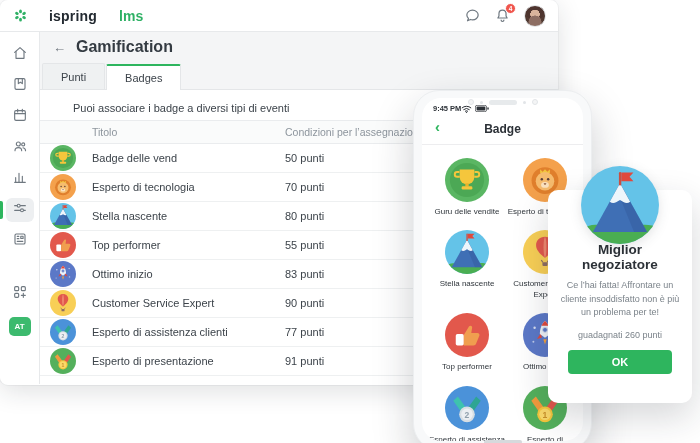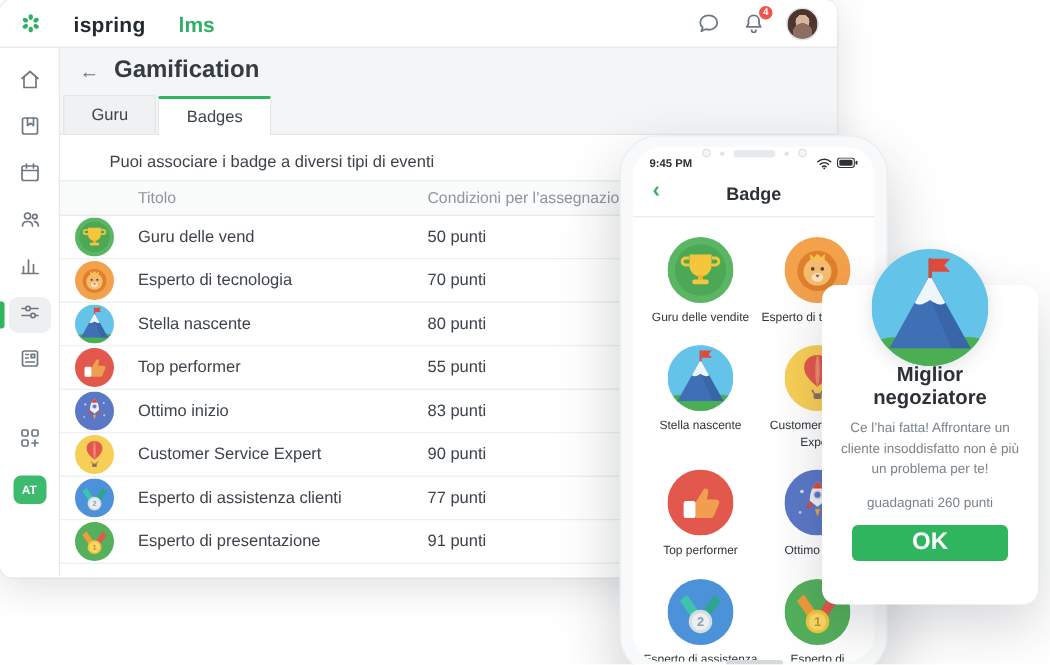--- a/index.html
+++ b/index.html
@@ -70,21 +70,21 @@
   
   .phone { position:absolute; left:413px; top:90px; width:179px; height:360px; background:#f8f9fa;
     border:1px solid #eceef0; border-radius:26px; box-shadow:0 18px 40px rgba(28,34,42,.22); z-index:5; }
   .screen { position:absolute; left:8px; right:8px; top:7px; bottom:8px; background:#fff; border-radius:19px;
     overflow:hidden; }
   .sensors { position:absolute; top:8px; left:50%; transform:translateX(-50%); display:flex; align-items:center;
     gap:6px; z-index:6; }
   .s-ring { width:6px; height:6px; border-radius:50%; border:1px solid #e2e5e8; background:#f4f5f6; }
   .s-dot { width:3px; height:3px; border-radius:50%; background:#e2e5e8; }
   .s-pill { width:28px; height:5px; border-radius:3px; background:#e7eaec; }
-  .statusbar { display:flex; justify-content:space-between; align-items:center; padding:6px 11px 0; }
+  .statusbar { display:flex; align-items:center; padding:6px 11px 0; }
   .p-time { font-size:7.5px; font-weight:bold; color:#2c3137; }
   .status-icons { display:flex; align-items:center; gap:3px; }
   .status-icons svg { display:block; }
   .p-header { position:relative; height:32px; display:flex; align-items:center; justify-content:center;
     border-bottom:1px solid #ededef; }
   .p-back { position:absolute; left:13px; color:#2eb55e; font-size:15px; font-weight:bold; line-height:1;
     cursor:pointer; top:6px; }
   .p-title { font-size:12px; font-weight:bold; color:#2c3137; }
   .badge-grid { display:grid; grid-template-columns:1fr 1fr; row-gap:13px; padding:13px 6px 0; justify-items:center; }
   .pbadge { display:flex; flex-direction:column; align-items:center; cursor:pointer; }
@@ -97,21 +97,21 @@
   
   .popup { position:absolute; left:548px; top:190px; width:144px; background:#fff; border-radius:10px;
     box-shadow:0 14px 36px rgba(28,34,42,.18); z-index:10; padding:52px 12px 14px; text-align:center; }
   .popup-badge { position:absolute; left:581px; top:166px; width:78px; height:78px; z-index:11; display:inline-flex;
     filter:drop-shadow(0 3px 6px rgba(28,34,42,.12)); }
   .popup-badge svg { width:100%; height:100%; }
   .popup-title { font-size:13.5px; font-weight:bold; color:#2c3137; }
   .popup-body { margin-top:7px; font-size:9px; line-height:1.5; color:#7b838a; }
   .popup-earned { margin-top:10px; font-size:9px; color:#7b838a; }
   .ok-button { margin:10px auto 15px; width:104px; height:24px; border:none; border-radius:4px; background:#2eb55e;
-    color:#fff; font-size:16px; font-weight:bold; font-family:inherit; display:flex; align-items:center;
+    color:#fff; font-size:11px; font-weight:bold; font-family:inherit; display:flex; align-items:center;
     justify-content:center; cursor:pointer; }
 </style>
 </head>
 <body>
 
 <div class="stage">
 
   <div class="app-window">
     <div class="topbar">
       <div class="brand">
@@ -222,21 +222,21 @@
           <div class="account-badge">AT</div>
         </div>
 
       <div class="content">
         <div class="page-header">
           <span class="back-arrow">←</span>
           <span class="page-title">Gamification</span>
         </div>
 
         <div class="tabs">
-          <div class="tab">Guru</div>
+          <div class="tab">Punti</div>
           <div class="tab active">Badges</div>
         </div>
 
         <div class="panel">
           <div class="intro">Puoi associare i badge a diversi tipi di eventi</div>
 
           <div class="btable">
             <div class="thead">
               <span class="h1">Titolo</span>
               <span class="h2">Condizioni per l’assegnazione</span>
@@ -248,21 +248,21 @@
                     <svg viewBox="0 0 36 36">
                       <circle cx="18" cy="18" r="18" fill="#5ab663"></circle>
                       <circle cx="18" cy="18" r="14" fill="#4ca855"></circle>
                       <path d="M11.8 11.5H9.9a1.9 1.9 0 0 0 0 3.8h2.2" stroke="#f5c63c" stroke-width="1.6" fill="none"></path>
                       <path d="M24.2 11.5h1.9a1.9 1.9 0 0 1 0 3.8h-2.2" stroke="#f5c63c" stroke-width="1.6" fill="none"></path>
                       <path d="M12 9.5h12v6a6 6 0 0 1-12 0z" fill="#f5c63c"></path>
                       <rect x="16.6" y="20.6" width="2.8" height="2.8" fill="#e9b42e"></rect>
                       <rect x="13.6" y="23.2" width="8.8" height="2.6" rx="1" fill="#f5c63c"></rect>
                     </svg>
                   </span>
-                  <span class="ttitle">Guru delle vend</span>
+                  <span class="ttitle">Badge delle vend</span>
                   <span class="tcond">50 punti</span>
                 </div>
 
                 <div class="trow">
                   <span class="ticon">
                     <svg viewBox="0 0 36 36">
                       <circle cx="18" cy="18" r="18" fill="#f4a14c"></circle>
                       <circle cx="18" cy="18.5" r="11" fill="#e07f2c"></circle>
                       <path d="M14 9.2l2 2 2-2 2 2 2-2v3.2h-8z" fill="#f2c53d"></path>
                       <circle cx="18" cy="19" r="7.6" fill="#f6bc6e"></circle>

